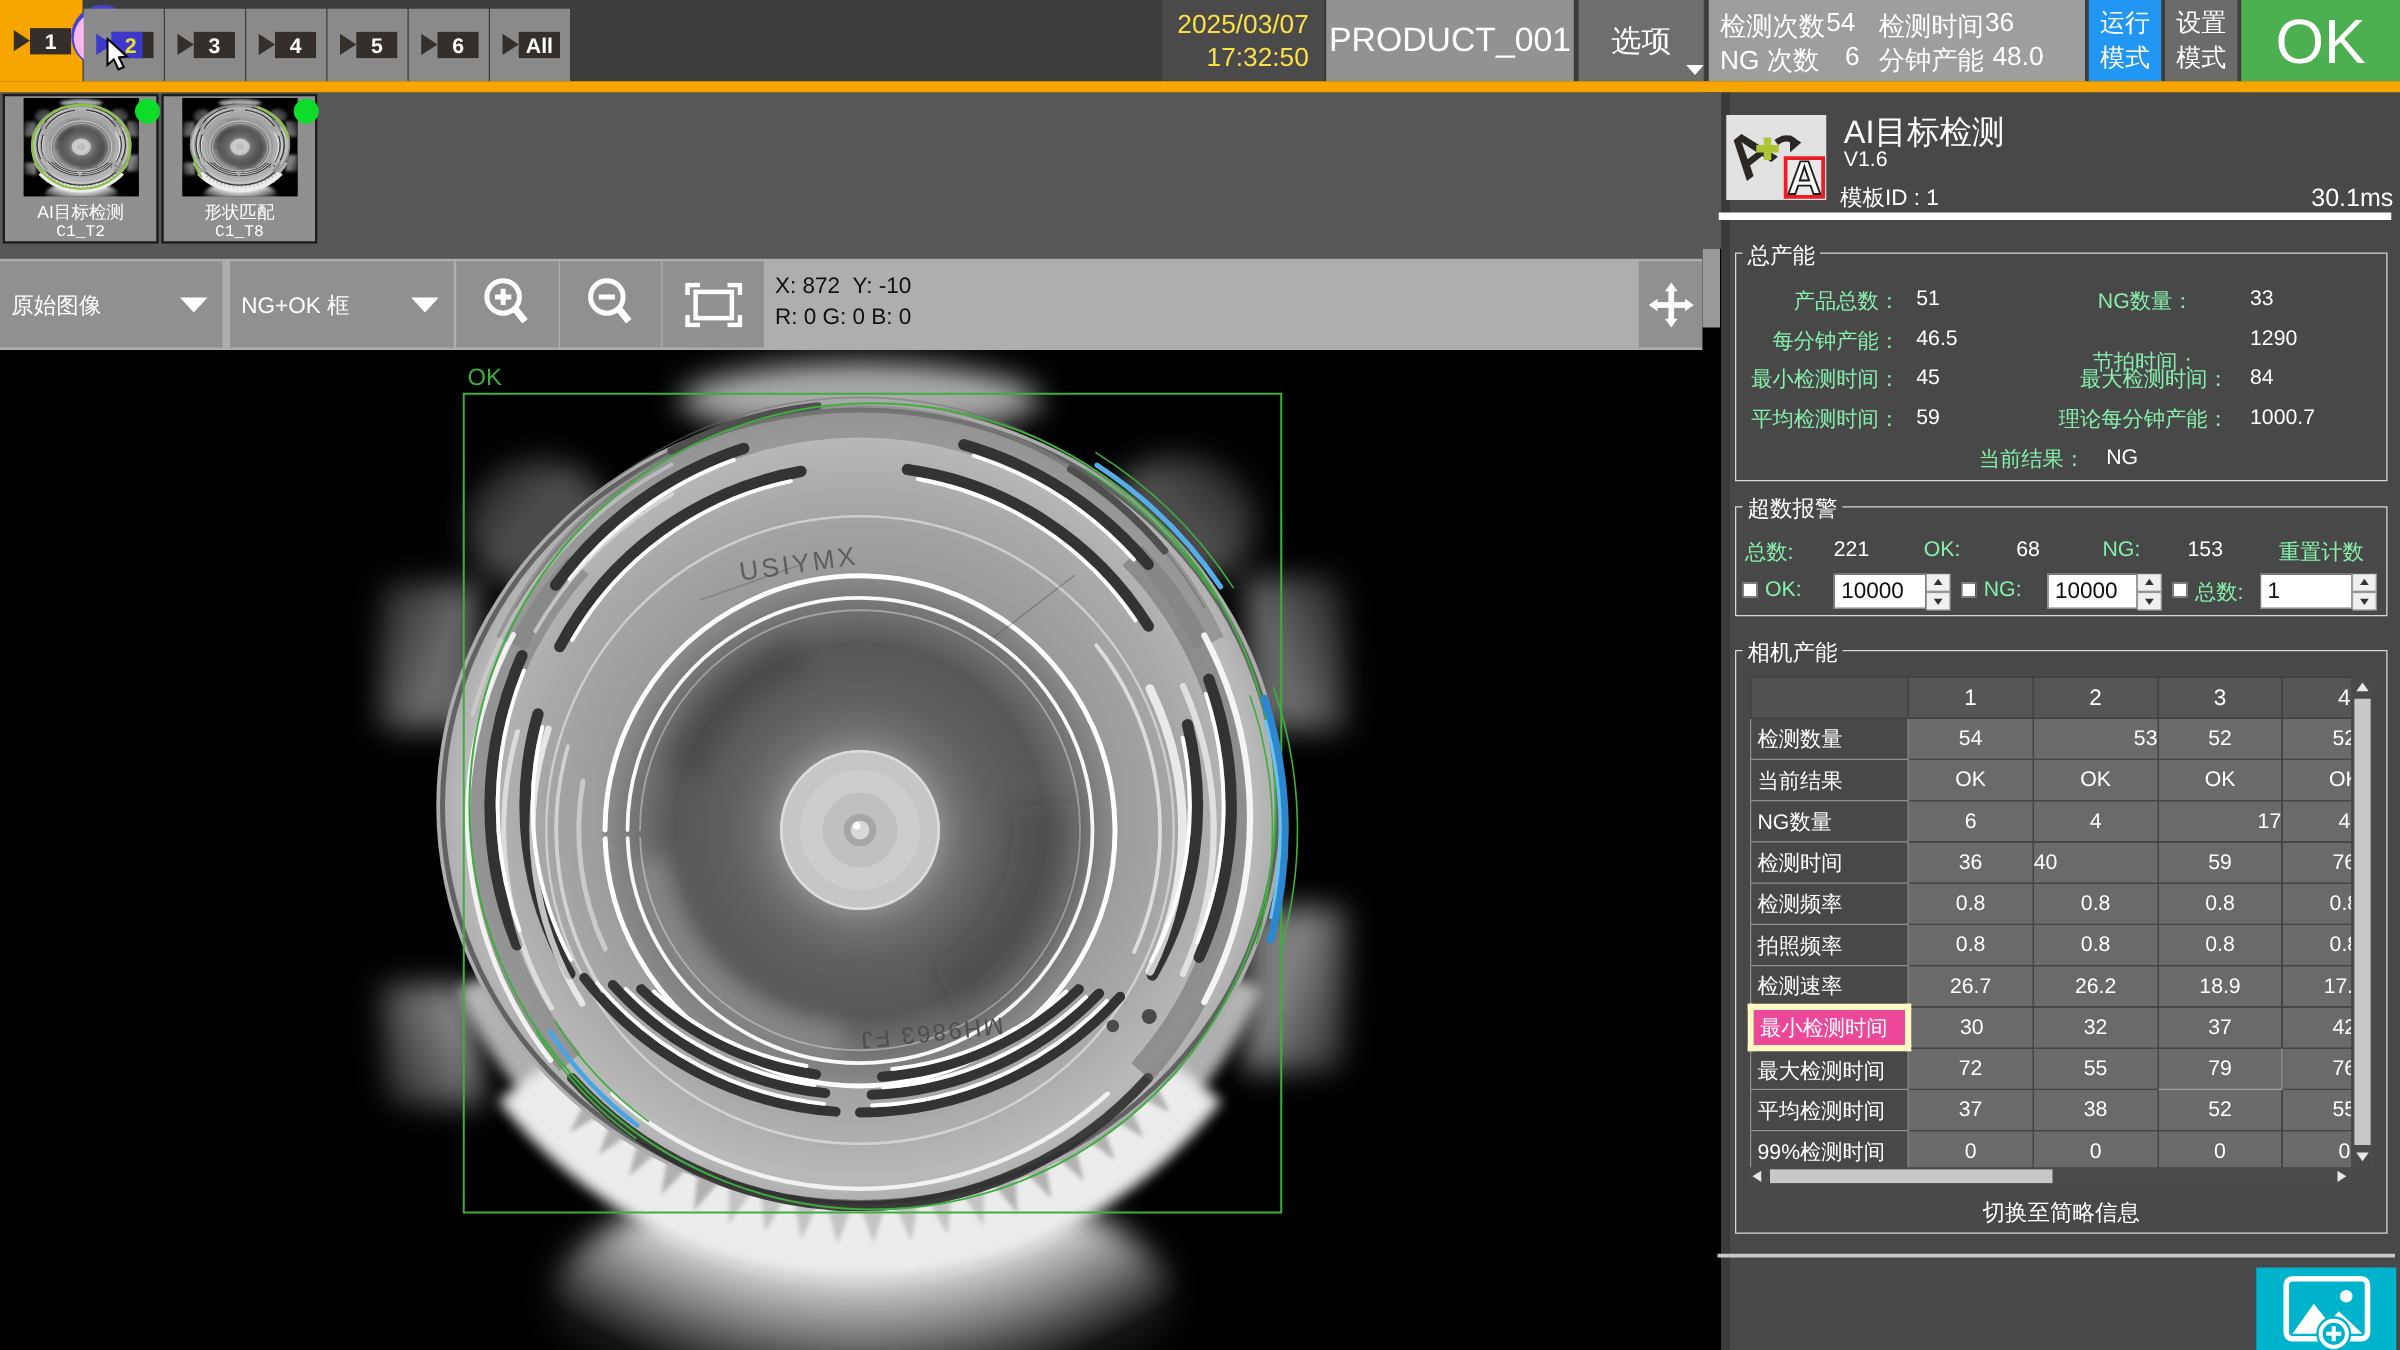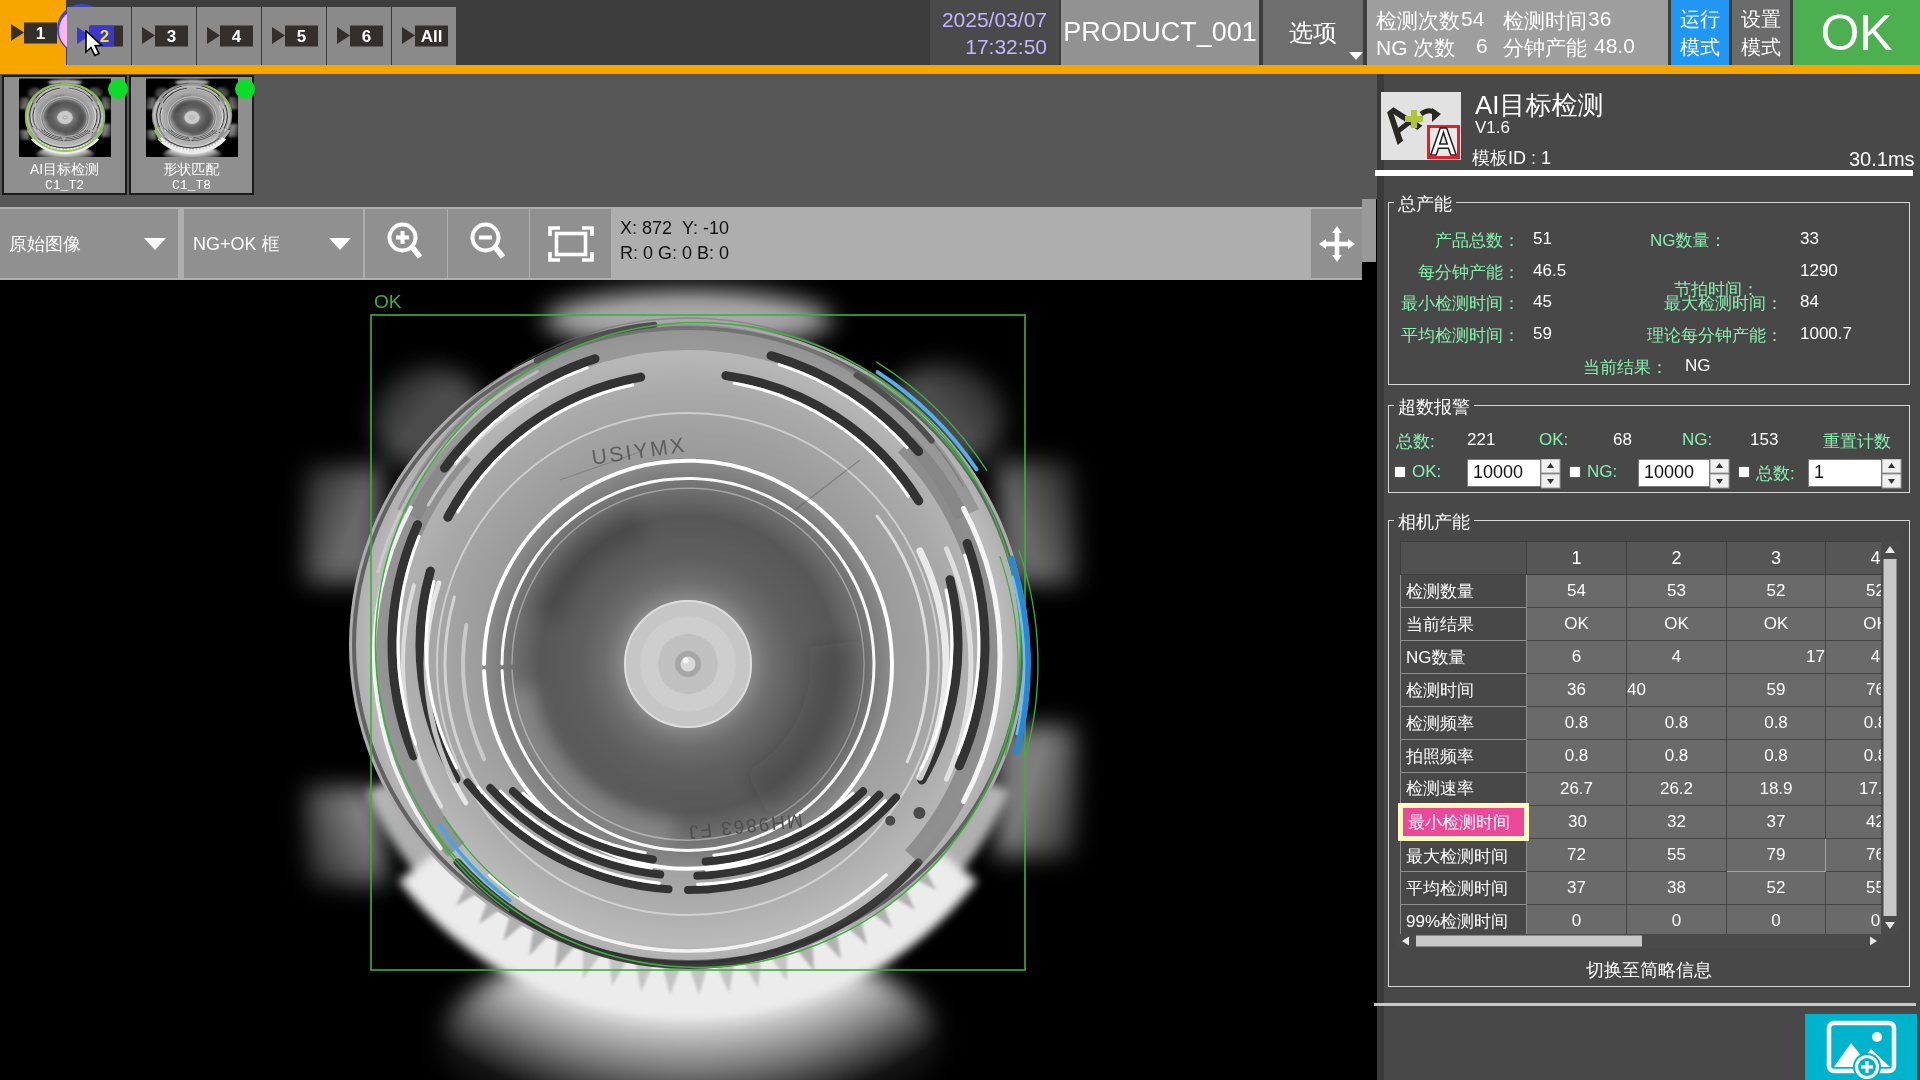--- a/index.html
+++ b/index.html
@@ -73,21 +73,21 @@
 <div class="tab" style="left:392px">
     <svg width="47" height="24" viewBox="0 0 47 24">
       <polygon points="1,3 14,11.5 1,20" fill="#352f2b"></polygon>
       <rect x="14" y="1.5" width="33" height="21" fill="#352f2b"></rect>
       <text x="30.5" y="18" font-size="17" font-weight="bold" fill="#fff" text-anchor="middle">All</text>
     </svg>
   </div>
 <svg style="position:absolute;left:84px;top:30px" width="22" height="30" viewBox="0 0 22 30">
     <path d="M2,1 L2,22 L7,17.5 L10.8,25.5 L15,23.6 L11.2,15.8 L17.5,15.2 Z" fill="#fff" stroke="#000" stroke-width="1.6"></path>
   </svg>
-<div class="abs" style="left:930px;top:0;width:129px;height:65px;background:#4a4a4a;color:#c4b5fd;
+<div class="abs" style="left:930px;top:0;width:129px;height:65px;background:#4a4a4a;color:#fde047;
  font-size:21px;text-align:right;padding:6px 12px 0 0;line-height:27px">2025/03/07<br>17:32:50</div>
 <div class="abs" style="left:1061px;top:0;width:198px;height:65px;background:#929292;color:#fff;
  font-size:27px;display:flex;align-items:center;justify-content:center">PRODUCT_001</div>
 <div class="abs" style="left:1263px;top:0;width:100px;height:65px;background:#6e6e6e;color:#fff;
  font-size:24px;display:flex;align-items:center;justify-content:center">选项</div>
 <div class="abs" style="left:1349px;top:52px;width:0;height:0;border-left:7px solid transparent;
  border-right:7px solid transparent;border-top:8px solid #fff"></div>
 <div class="abs" style="left:1367px;top:0;width:301px;height:65px;background:#9e9e9e"></div>
 <div class="abs statline" style="left:1376px;top:7px">检测次数</div>
 <div class="abs statline" style="left:1461px;top:7px">54</div>
@@ -376,21 +376,21 @@
 <div class="abs" style="left:1475px;top:88px;color:#fff;font-size:26px">AI目标检测</div>
 <div class="abs" style="left:1475px;top:118px;color:#fff;font-size:17px">V1.6</div>
 <div class="abs" style="left:1472px;top:146px;color:#fff;font-size:18px">模板ID : 1</div>
 <div class="abs" style="left:1849px;top:148px;color:#fff;font-size:20px">30.1ms</div>
 <div class="abs" style="left:1375px;top:170px;width:538px;height:6px;background:#fff"></div>
 
 <div class="groupbox" style="left:1388px;top:202px;width:522px;height:183px"></div>
 <div class="gtitle" style="left:1394px;top:192px">总产能</div>
 <div class="glabel" style="left:1395px;top:229px;width:125px;text-align:right">产品总数：</div>
 <div class="gv" style="left:1533px;top:229px">51</div>
-<div class="glabel" style="left:1650px;top:229px;width:133px;text-align:left">NG数量：</div>
+<div class="glabel" style="left:1650px;top:229px;width:133px;text-align:center">NG数量：</div>
 <div class="gv" style="left:1800px;top:229px">33</div>
 <div class="glabel" style="left:1395px;top:261px;width:125px;text-align:right">每分钟产能：</div>
 <div class="gv" style="left:1533px;top:261px">46.5</div>
 <div class="glabel" style="left:1650px;top:278px;width:133px;text-align:center">节拍时间：</div>
 <div class="gv" style="left:1800px;top:261px">1290</div>
 <div class="glabel" style="left:1395px;top:292px;width:125px;text-align:right">最小检测时间：</div>
 <div class="gv" style="left:1533px;top:292px">45</div>
 <div class="glabel" style="left:1650px;top:292px;width:133px;text-align:right">最大检测时间：</div>
 <div class="gv" style="left:1800px;top:292px">84</div>
 <div class="glabel" style="left:1395px;top:324px;width:125px;text-align:right">平均检测时间：</div>
@@ -452,21 +452,21 @@
         <tr style="height:32px">
           <td style="background:#515151;border:1px solid #3f3f3f"></td>
           <td style="background:#565656;border:1px solid #3f3f3f;text-align:center;font-size:18px">1</td>
           <td style="background:#565656;border:1px solid #3f3f3f;text-align:center;font-size:18px">2</td>
           <td style="background:#565656;border:1px solid #3f3f3f;text-align:center;font-size:18px">3</td>
           <td style="background:#565656;border:1px solid #3f3f3f;text-align:center;font-size:18px">4</td>
         </tr>
         <tr>
           <td style="background:#484848;border:1px solid #8f8f8f;padding-left:5px">检测数量</td>
           <td style="background:#6a6a6a;border:1px solid #454545;text-align:center">54</td>
-          <td style="background:#6a6a6a;border:1px solid #454545;text-align:center">53</td>
+          <td style="background:#6a6a6a;border:1px solid #454545;text-align:right">53</td>
           <td style="background:#6a6a6a;border:1px solid #454545;text-align:center">52</td>
           <td style="background:#6a6a6a;border:1px solid #454545;text-align:center">52</td>
         </tr>
         <tr>
           <td style="background:#484848;border:1px solid #8f8f8f;padding-left:5px">当前结果</td>
           <td style="background:#6a6a6a;border:1px solid #454545;text-align:center">OK</td>
           <td style="background:#6a6a6a;border:1px solid #454545;text-align:center">OK</td>
           <td style="background:#6a6a6a;border:1px solid #454545;text-align:center">OK</td>
           <td style="background:#6a6a6a;border:1px solid #454545;text-align:center">OK</td>
         </tr>

